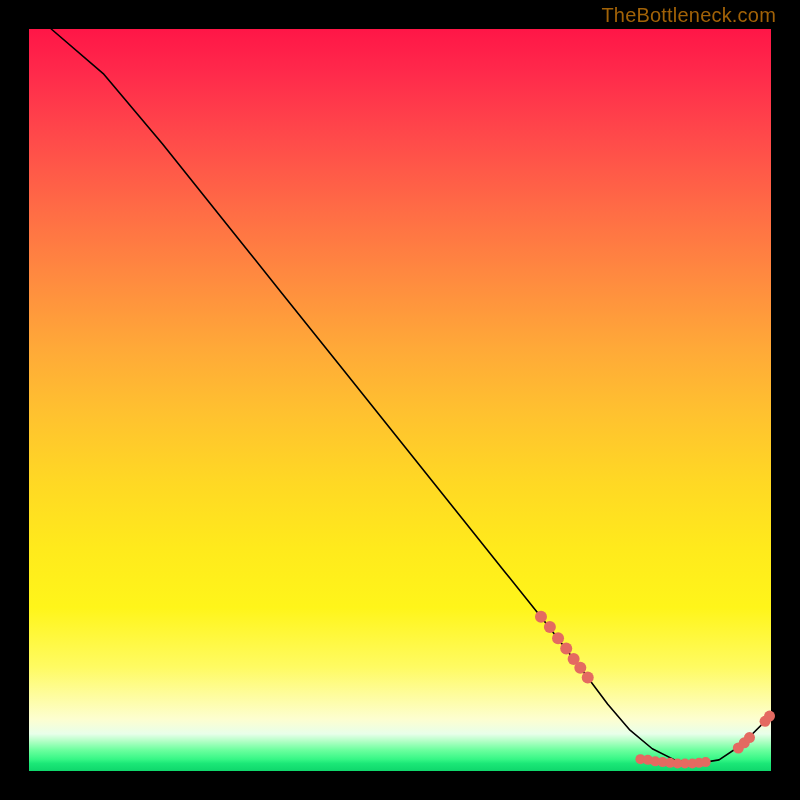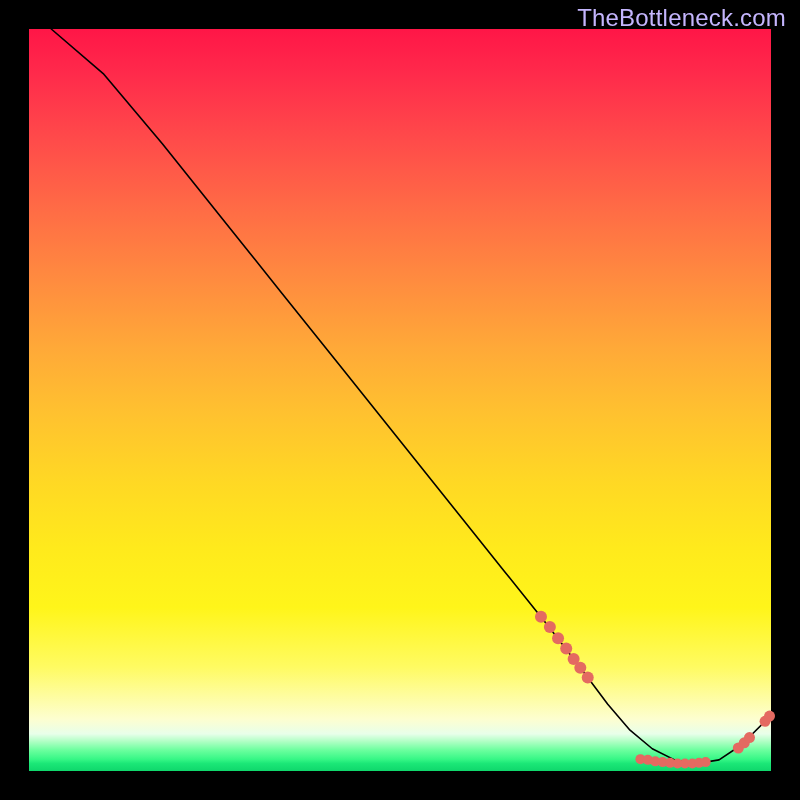--- a/index.html
+++ b/index.html
@@ -13,23 +13,23 @@
   }
   .frame {
     position: relative;
     width: 800px;
     height: 800px;
     background: #000;
   }
   .watermark {
     position: absolute;
     top: 4px;
-    right: 14px;
-    color: #c4b5fd;
-    font-size: 24px;
+    right: 24px;
+    color: #a16207;
+    font-size: 20px;
     font-weight: 500;
     letter-spacing: 0.2px;
     -webkit-font-smoothing: antialiased;
   }
   .plot-area {
     position: absolute;
     left: 29px;
     top: 29px;
     width: 742px;
     height: 742px;

